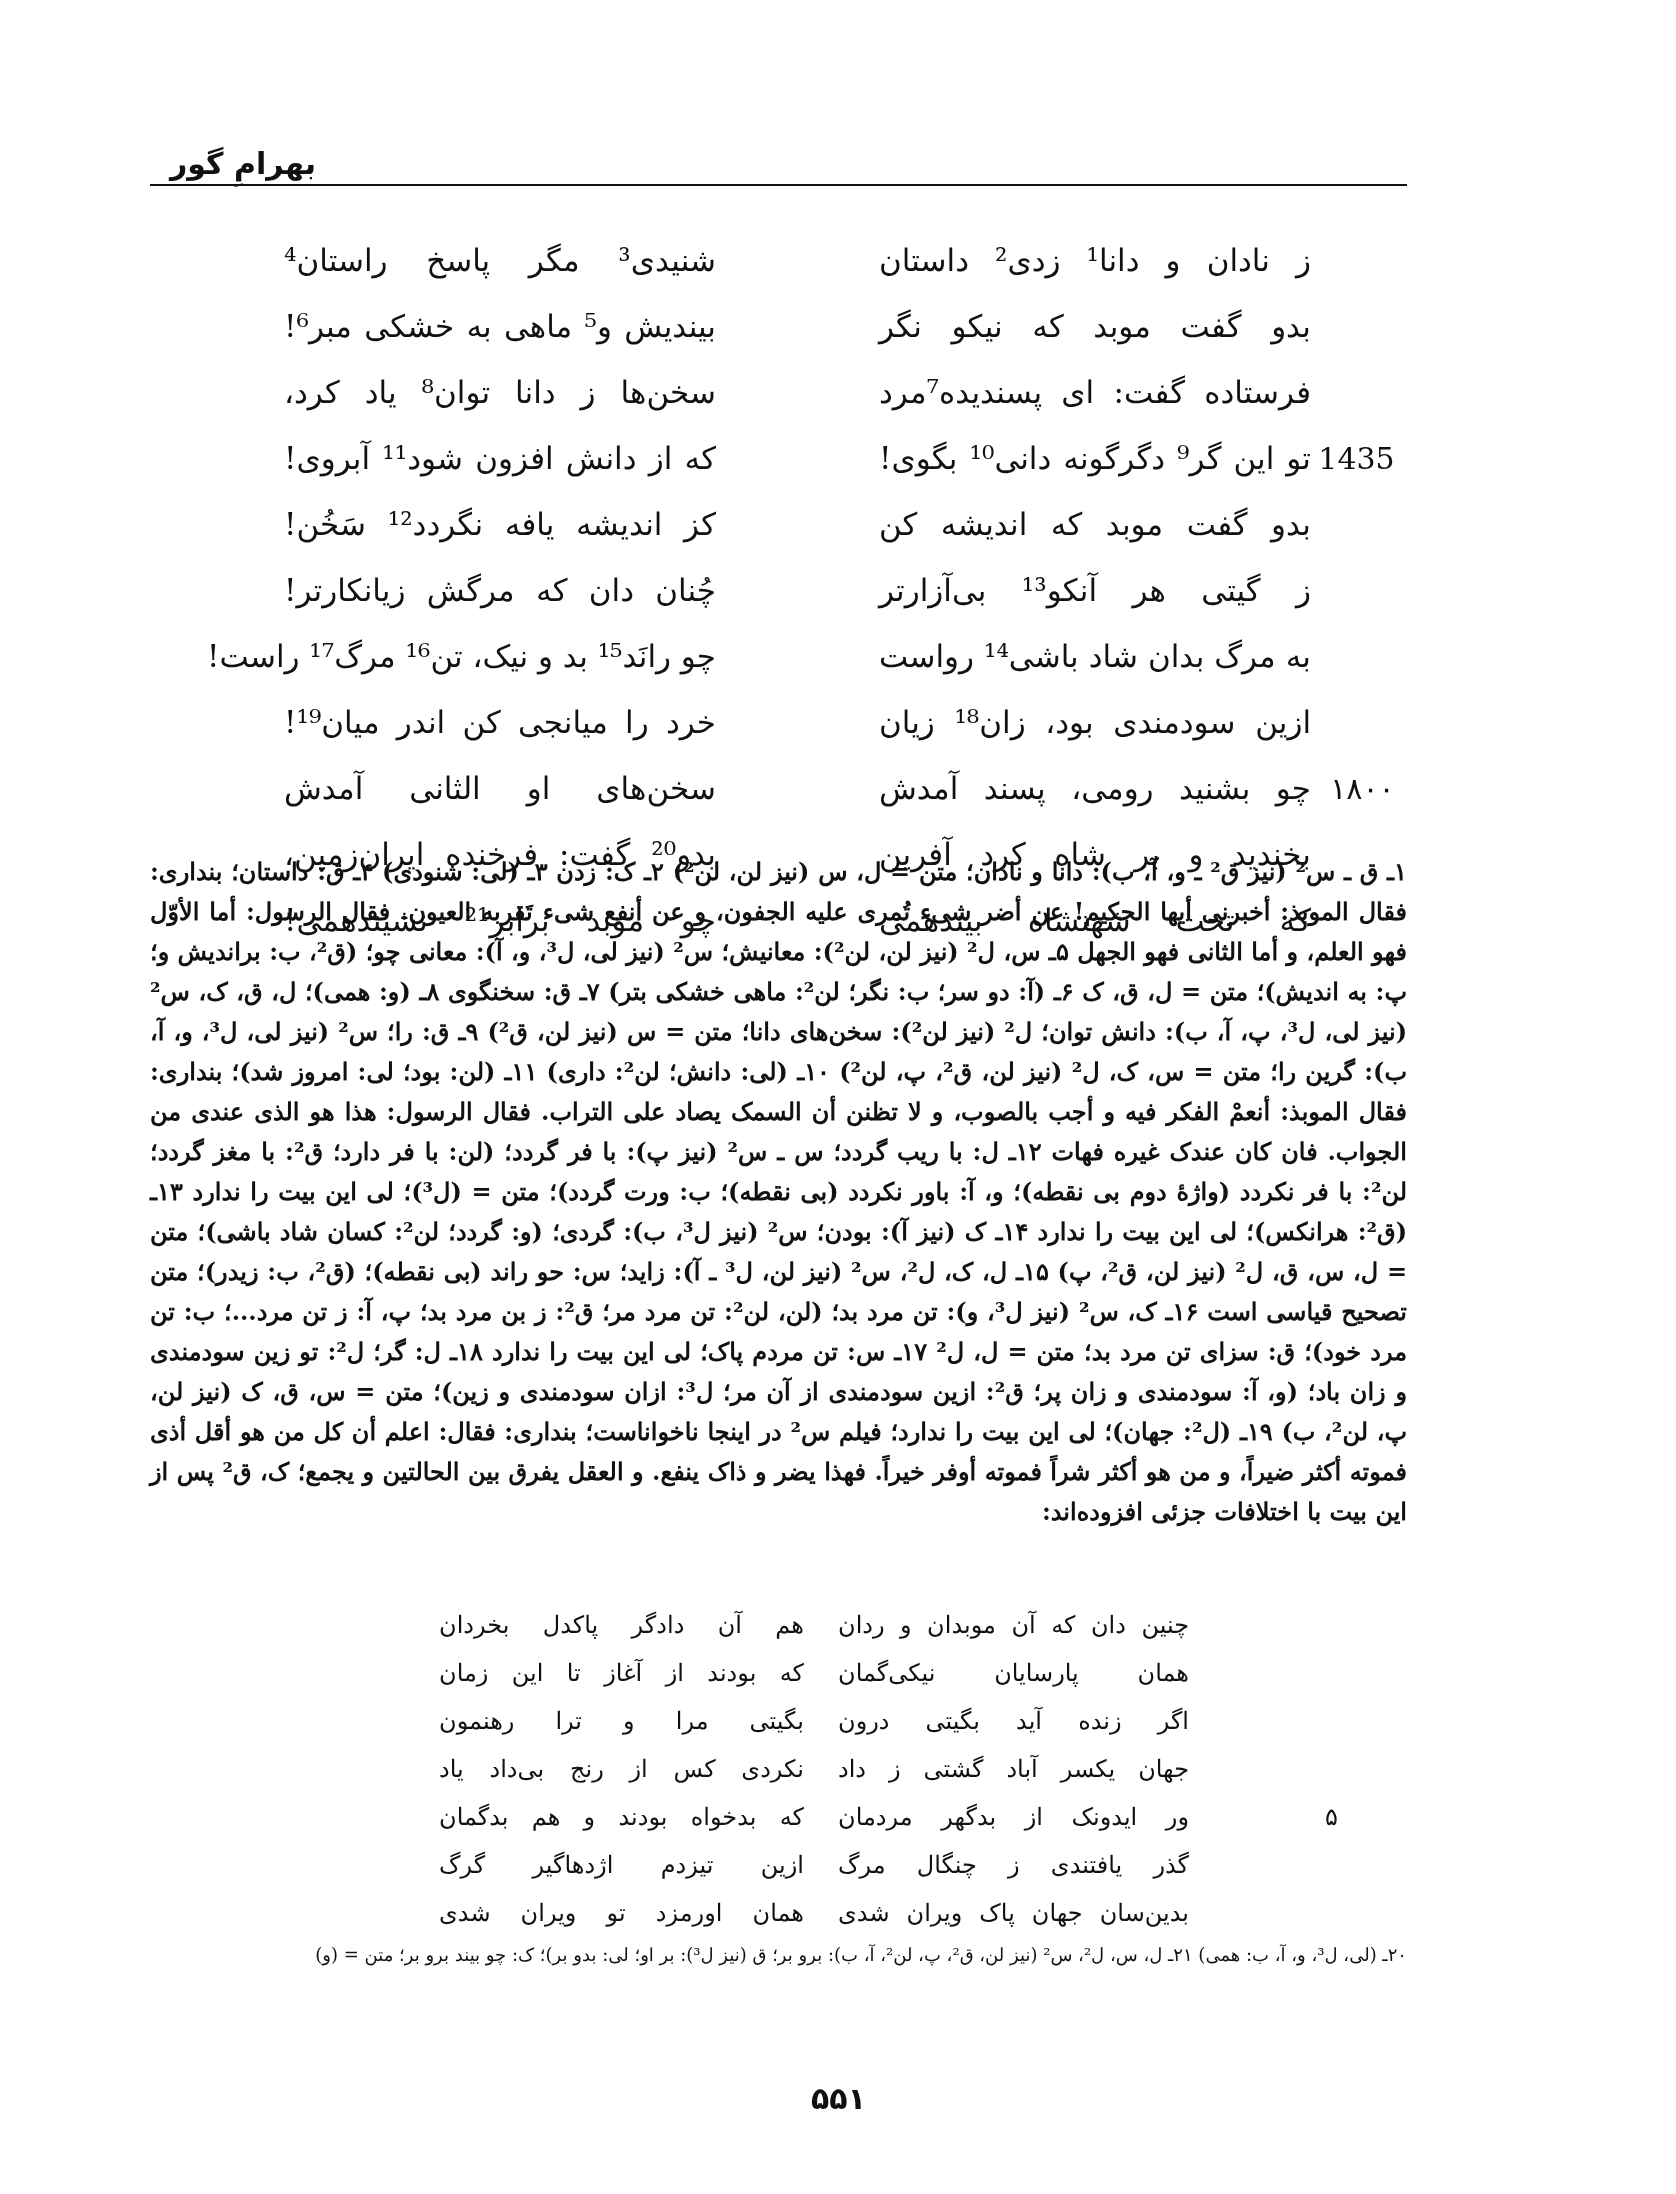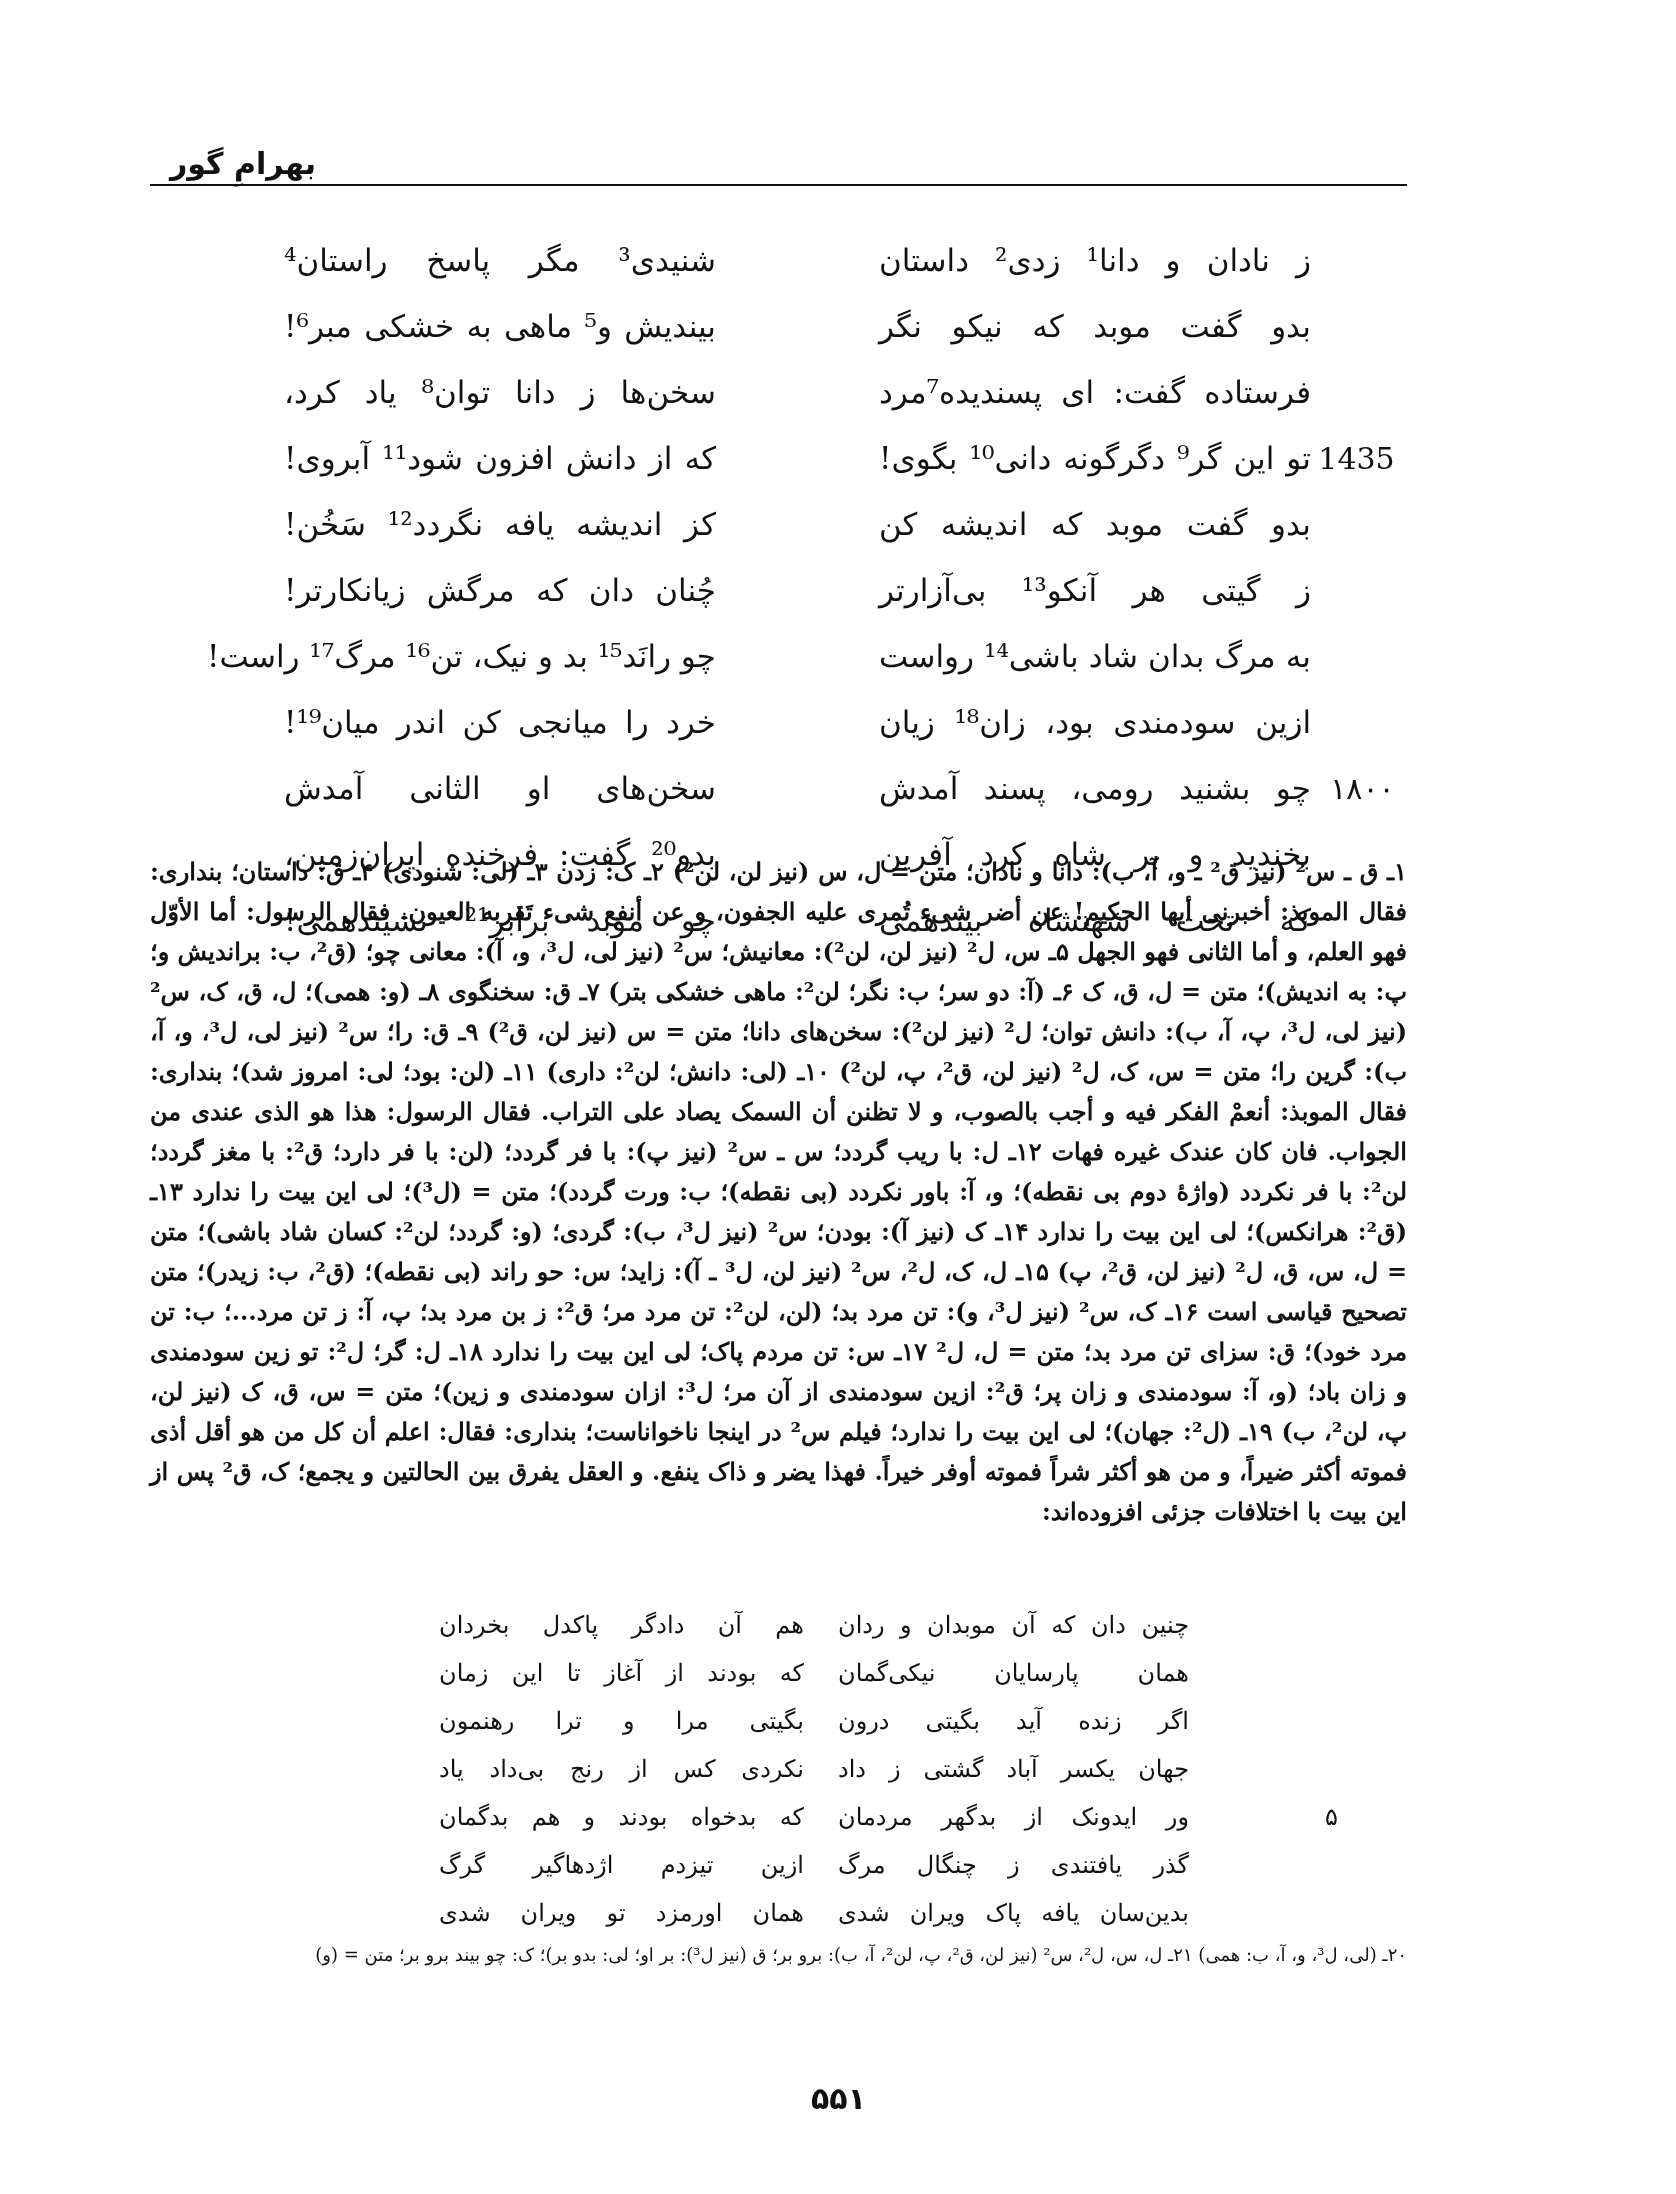--- a/index.html
+++ b/index.html
@@ -168,21 +168,21 @@
       <span class="ev-h ev-right">ور ایدونک از بدگهر مردمان</span>
       <span class="ev-h ev-left">که بدخواه بودند و هم بدگمان</span>
     </div>
     <div class="ev-row">
       <span class="ev-num"></span>
       <span class="ev-h ev-right">گذر یافتندی ز چنگال مرگ</span>
       <span class="ev-h ev-left">ازین تیزدم اژدهاگیر گرگ</span>
     </div>
     <div class="ev-row">
       <span class="ev-num"></span>
-      <span class="ev-h ev-right">بدین‌سان یافه پاک ویران شدی</span>
+      <span class="ev-h ev-right">بدین‌سان جهان پاک ویران شدی</span>
       <span class="ev-h ev-left">همان اورمزد تو ویران شدی</span>
     </div>
   </div>
 
   <div class="footnotes-end">۲۰ـ (لی، ل³، و، آ، ب: همی) ۲۱ـ ل، س، ل²، س² (نیز لن، ق²، پ، لن²، آ، ب): برو بر؛ ق (نیز ل³): بر او؛ لی: بدو بر)؛ ک: چو بیند برو بر؛ متن = (و)</div>
 
   <div class="page-number">۵۵۱</div>
 </div>
 
 

